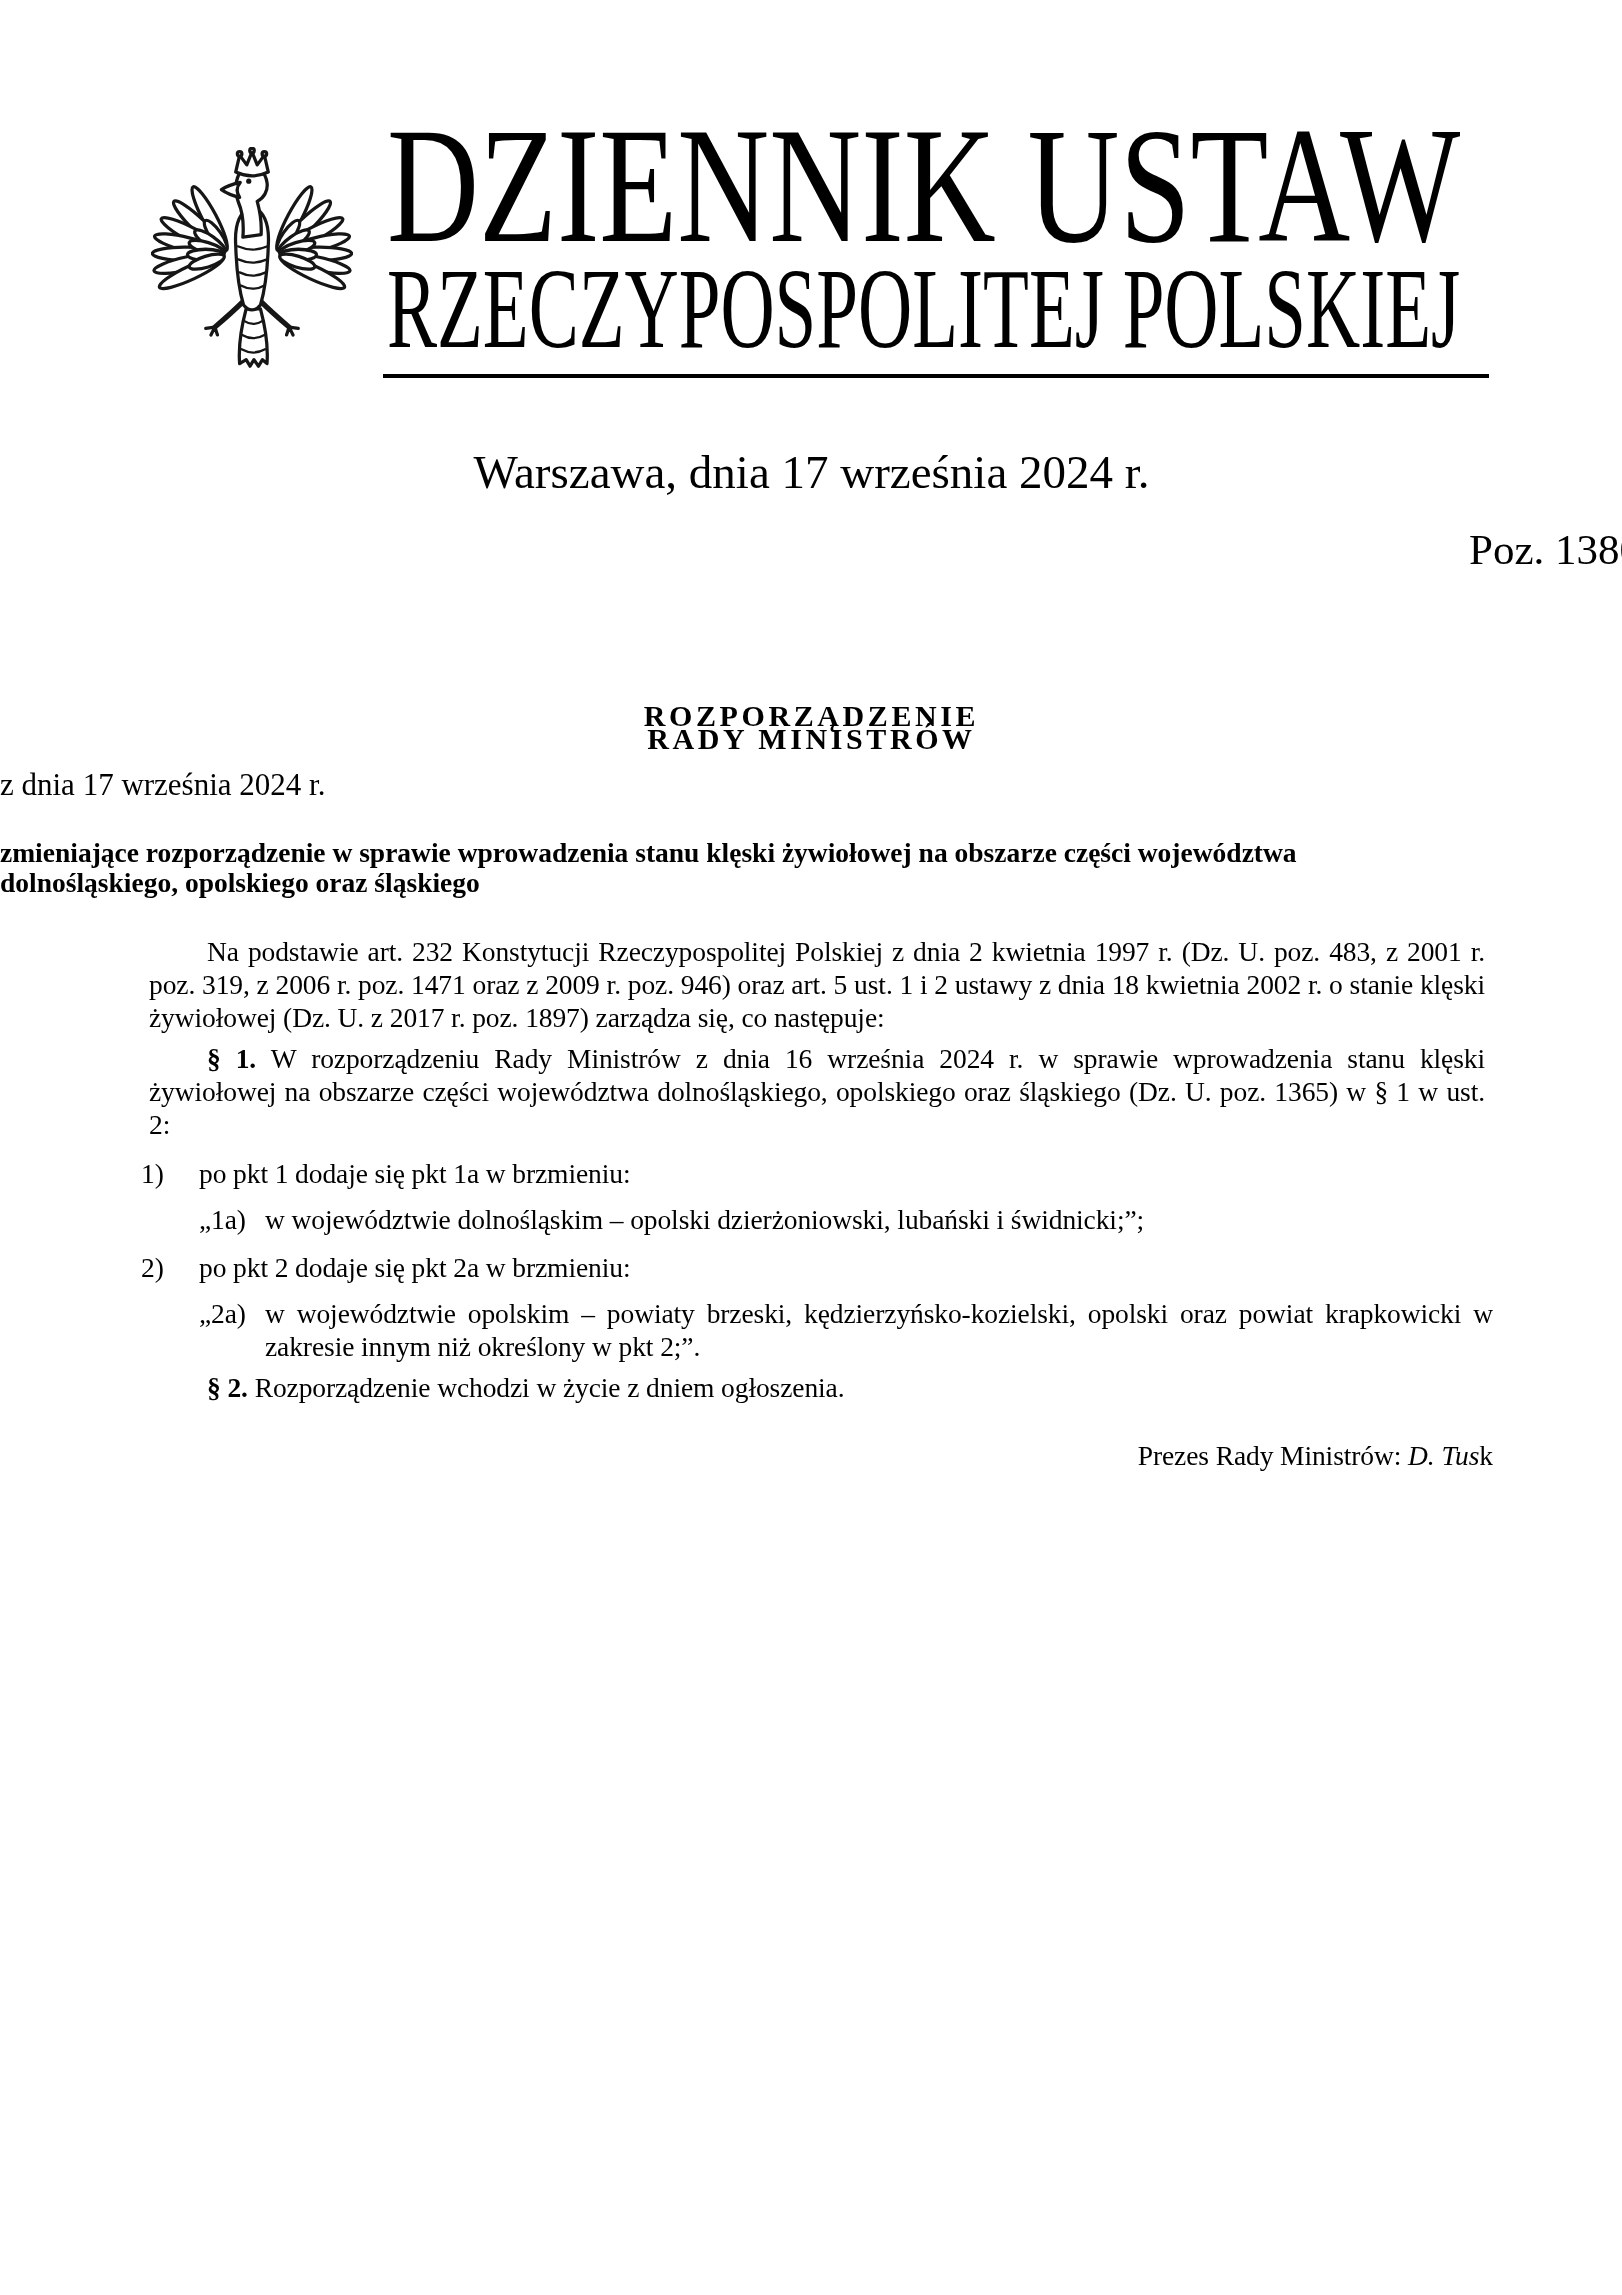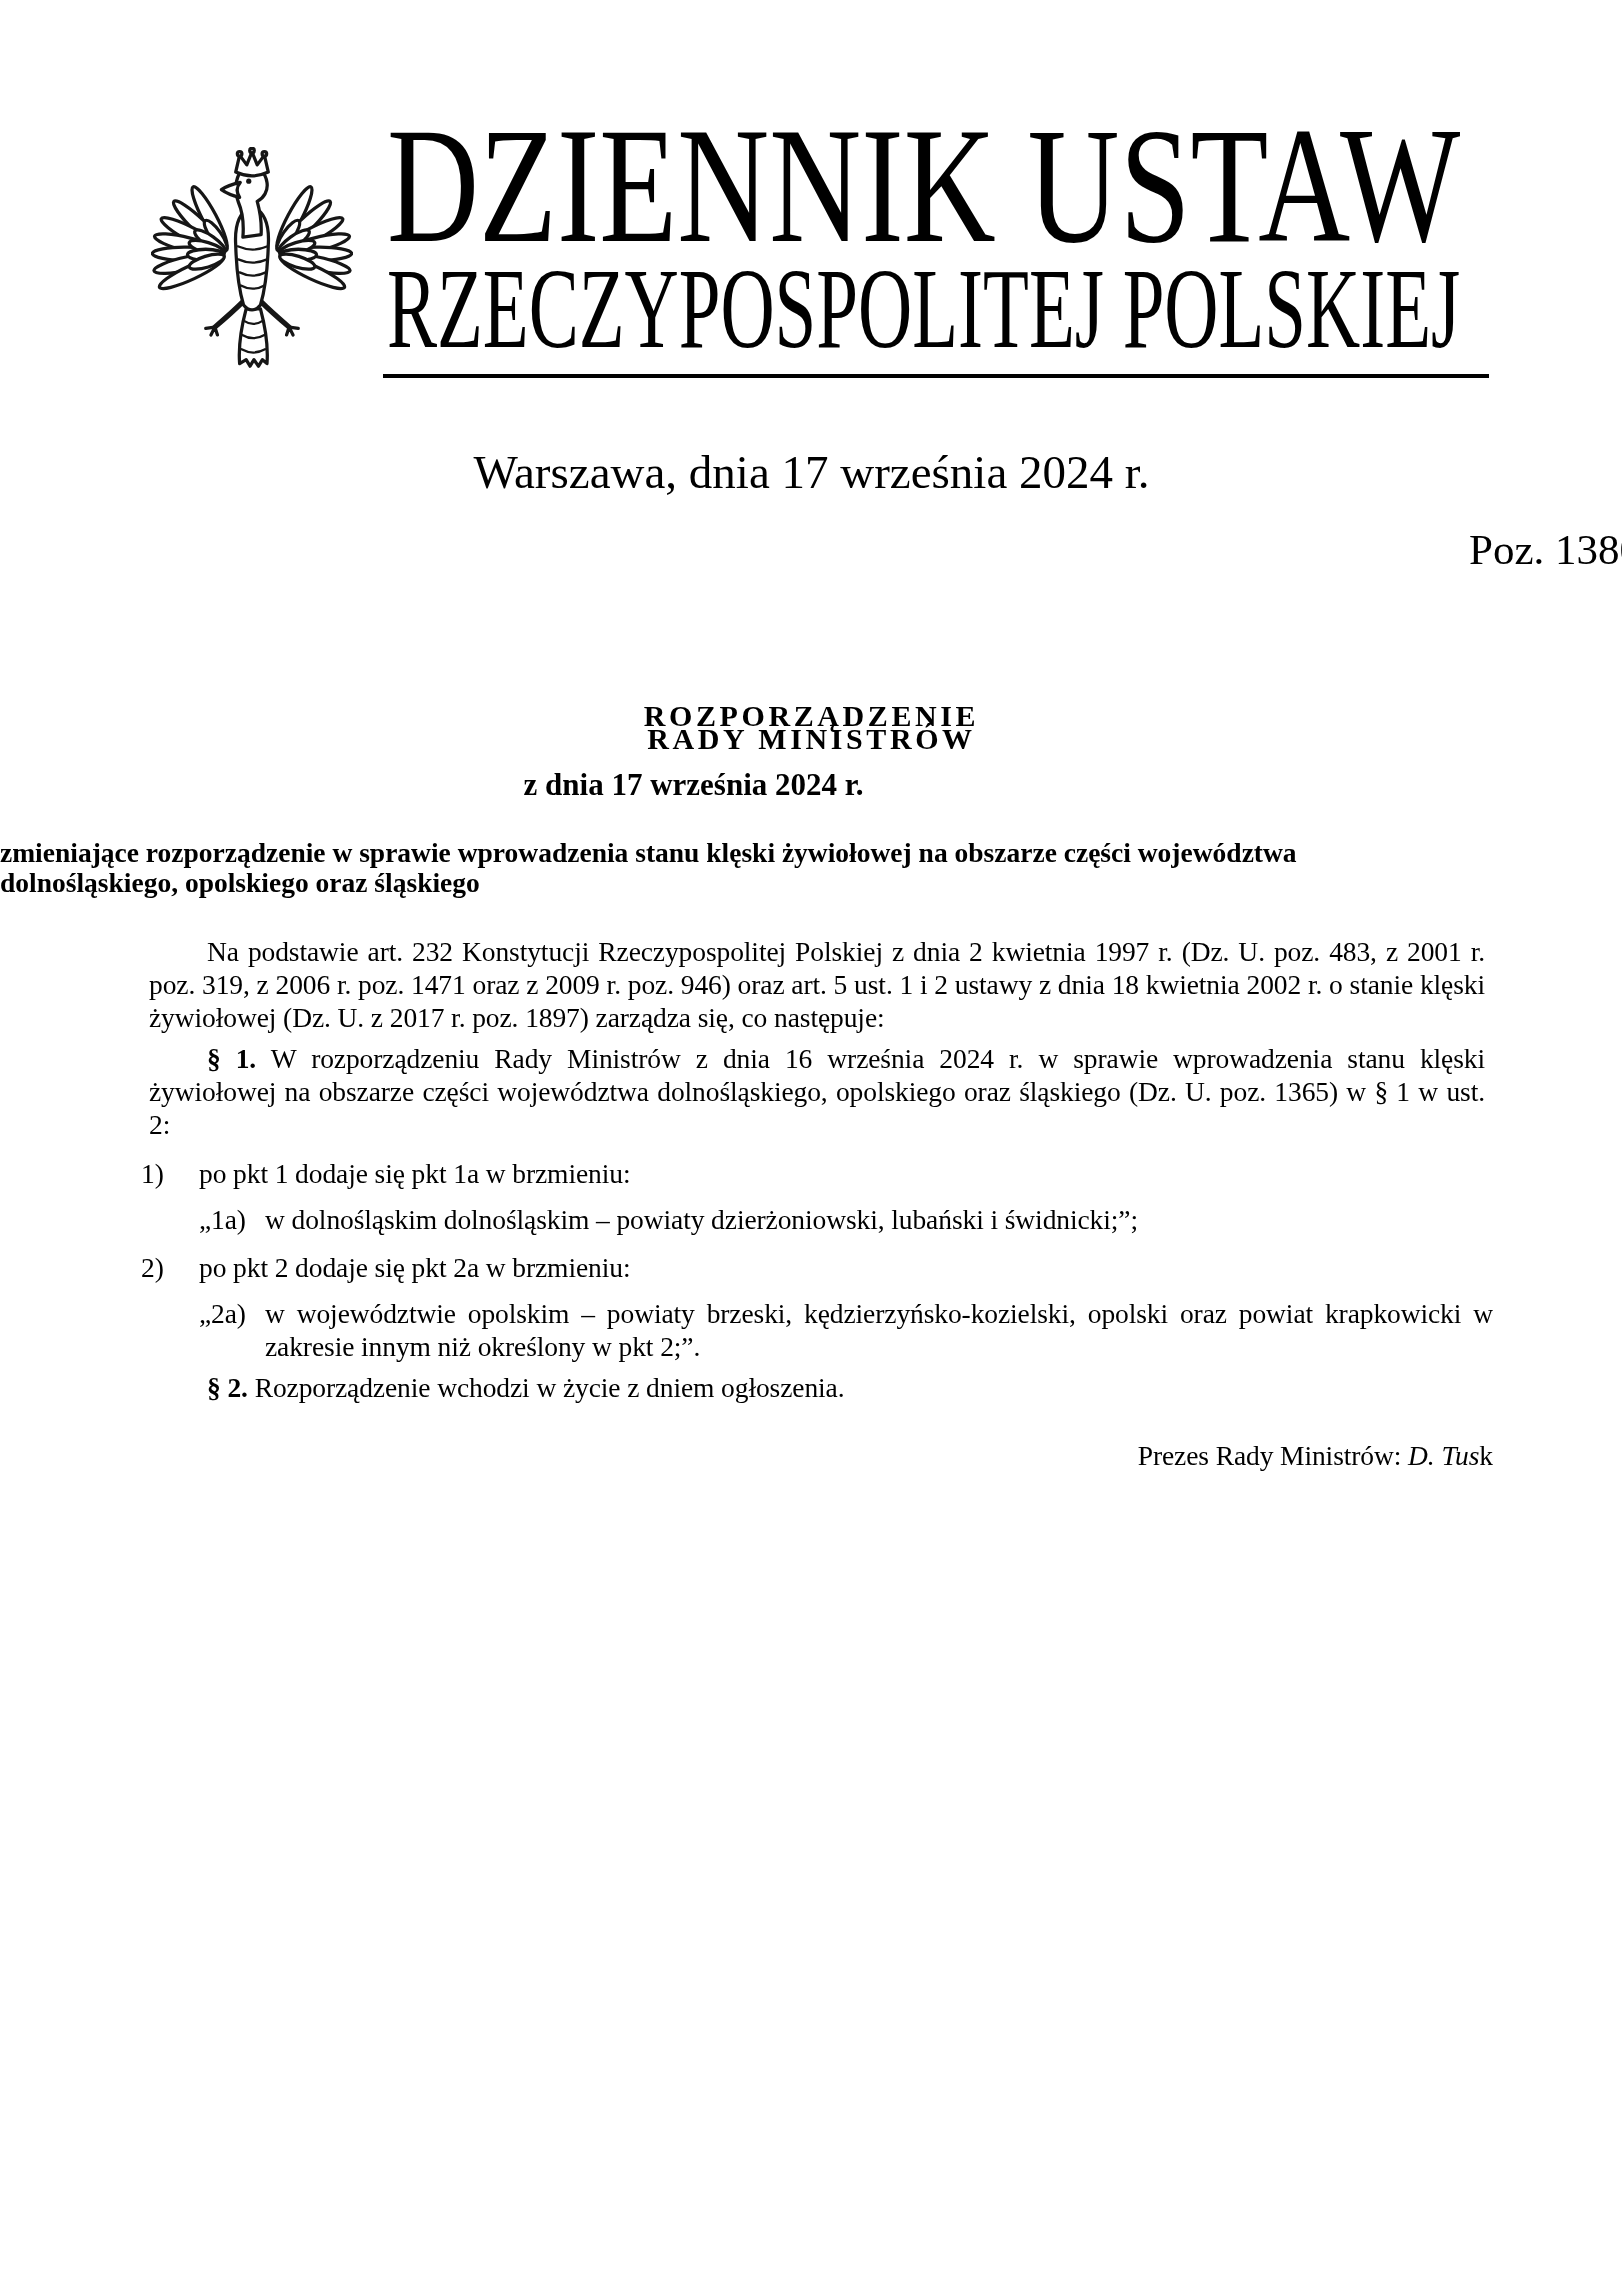--- a/index.html
+++ b/index.html
@@ -20,22 +20,22 @@
   .masthead-rule{position:absolute;left:383px;top:374px;width:1106px;height:3.9px;background:#000;}
   
   .dateline{position:absolute;left:0;top:446px;width:1623px;text-align:center;
             font-size:47px;line-height:52px;}
   .poz{position:absolute;left:0;top:525px;width:1613px;text-align:right;
        font-size:43px;line-height:50px;padding-left:28px;}
   .act-type{position:absolute;left:0;top:678px;width:1623px;text-align:center;
             font-size:30px;line-height:35px;font-weight:bold;letter-spacing:0.12em;margin-top:20px;}
   .act-issuer{position:absolute;left:0;top:721px;width:1623px;text-align:center;
               font-size:30px;line-height:35px;font-weight:bold;letter-spacing:0.12em;}
-  .act-date{position:absolute;left:0;top:767px;width:1387px;text-align:center;
-            font-size:31px;line-height:35px;font-weight:bold;}
+  .act-date{position:absolute;left:0;top:767px;width:1387px;
+            font-size:31px;line-height:35px;}
   .act-title{position:absolute;left:0;top:838px;width:1623px;text-align:left;
              font-size:27.5px;line-height:30px;font-weight:bold;}
   
   .content{position:absolute;left:141px;top:927px;width:1352px;
            font-size:27.5px;line-height:33px;letter-spacing:-0.1px;}
   .content p{margin:8px;}
   .para{text-align:justify;text-indent:58px;}
   .p2{margin-top:17.7px;}
   .list-item{position:relative;padding-left:58px;margin-top:16.4px;}
   .list-item .num{position:absolute;left:0;top:0;}
@@ -137,21 +137,21 @@
 
     <p class="para p2"><b class="lead">§ 1.</b>
       <span>W rozporządzeniu Rady Ministrów z dnia 16 września 2024 r. w sprawie wprowadzenia stanu klęski żywiołowej na obszarze części województwa dolnośląskiego, opolskiego oraz śląskiego (Dz. U. poz. 1365) w § 1 w ust. 2:</span></p>
 
     <div class="list-item li1">
       <span class="num">1)</span>
       <span>po pkt 1 dodaje się pkt 1a w brzmieniu:</span>
     </div>
     <div class="sub-item sub1">
       <span class="sub-label">„1a)</span>
-      <span>w dolnośląskim dolnośląskim – powiaty dzierżoniowski, lubański i świdnicki;”;</span>
+      <span>w województwie dolnośląskim – opolski dzierżoniowski, lubański i świdnicki;”;</span>
     </div>
 
     <div class="list-item li2">
       <span class="num">2)</span>
       <span>po pkt 2 dodaje się pkt 2a w brzmieniu:</span>
     </div>
     <div class="sub-item sub2">
       <span class="sub-label">„2a)</span>
       <span>w województwie opolskim – powiaty brzeski, kędzierzyńsko-kozielski, opolski oraz powiat krapkowicki w zakresie innym niż określony w pkt 2;”.</span>
     </div>

